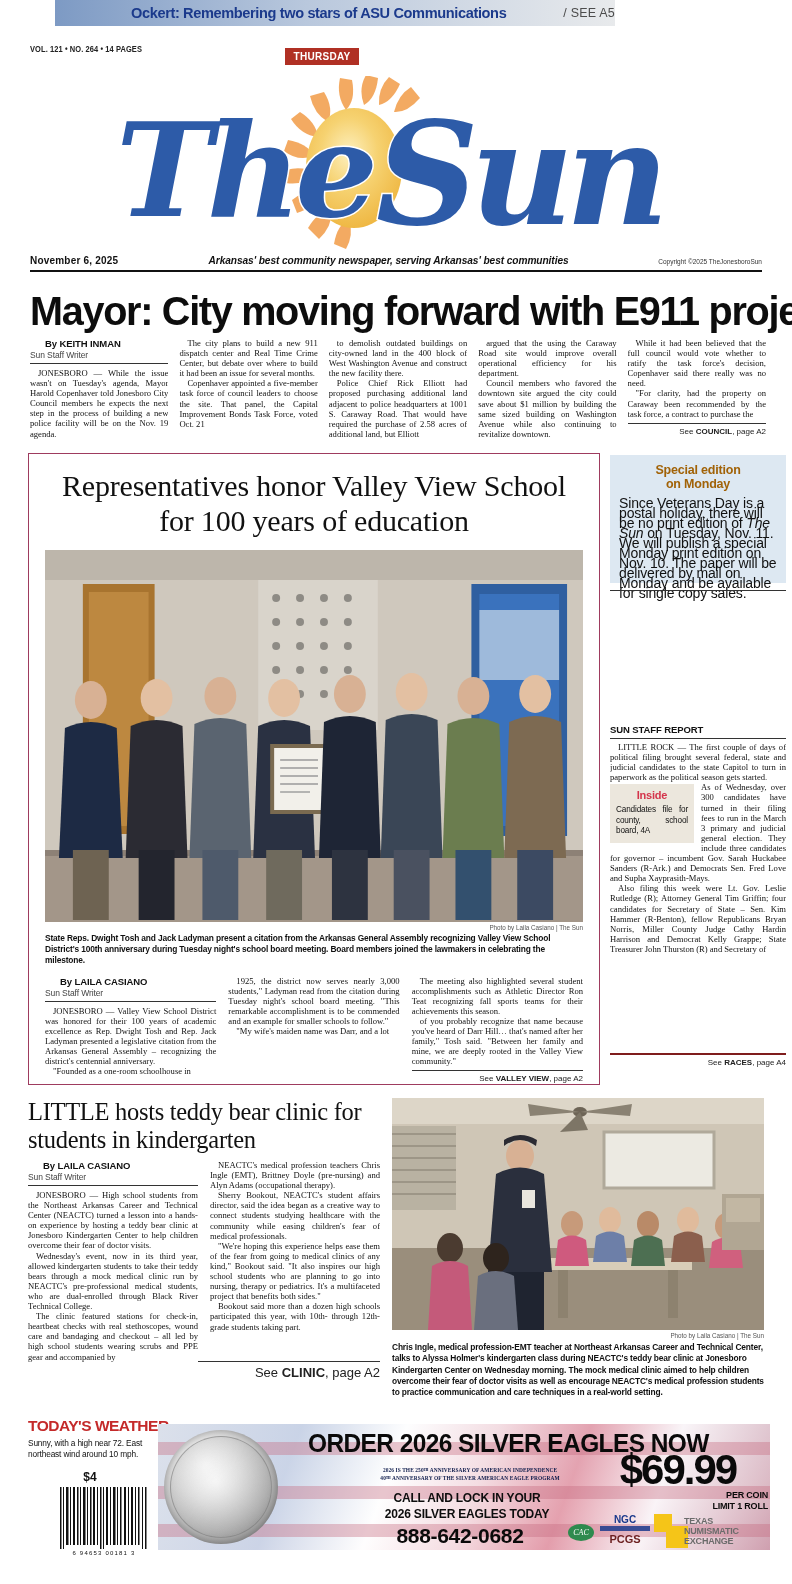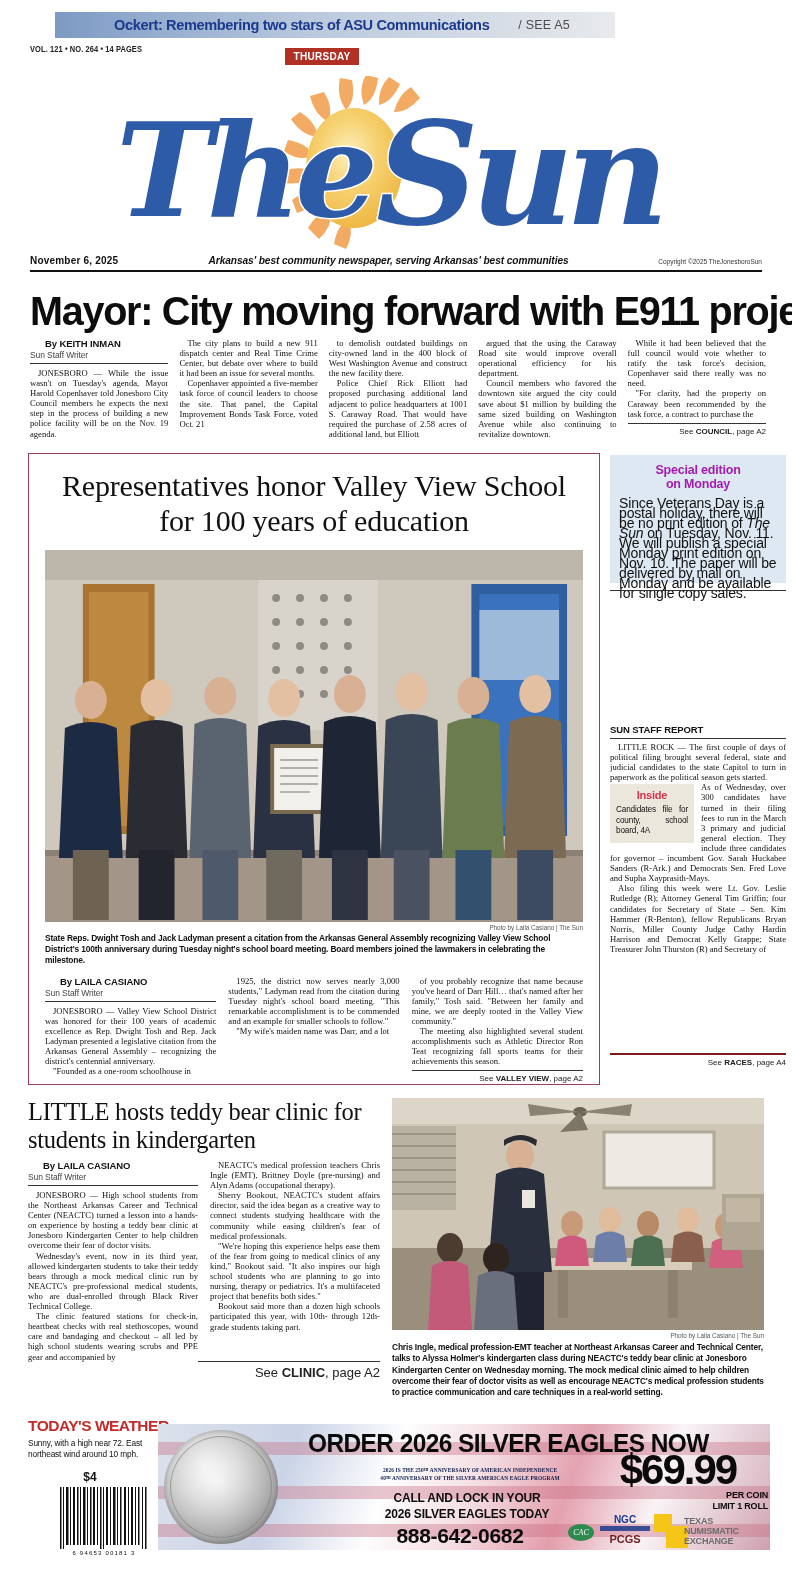--- a/index.html
+++ b/index.html
@@ -7,23 +7,23 @@
     width: 792px;
     height: 1584px;
     background: #ffffff;
     font-family: "Liberation Serif", serif;
     overflow: hidden;
   }
   .page { position: relative; width: 792px; height: 1584px; background: #fff; }
 
   
   .promo-bar {
-    position: absolute; left: 55px; top: 12px; width: 560px; height: 26px;
+    position: absolute; left: 55px; top: 0; width: 560px; height: 26px;
     background: linear-gradient(to right, #7d9ac4 0%, #b9c8dd 45%, #e8eaec 100%);
-    display: flex; align-items: center; justify-content: center;
+    display: flex; align-items: center; justify-content: flex-end; gap: 28px;
   }
   .promo-text {
     font-family: "Liberation Sans", sans-serif;
     font-weight: bold; font-size: 15.5px; color: #1b3a8c;
     letter-spacing: -0.4px; margin-left: 14px; white-space: nowrap;
     transform: scaleX(0.94); transform-origin: left center;
   }
   .promo-see {
     font-family: "Liberation Sans", sans-serif;
     font-size: 12.5px; color: #4c4c4c; margin-left: 5px; font-weight: normal;
@@ -137,21 +137,21 @@
   }
 
   
   .special-box {
     position: absolute; left: 610px; top: 455px; width: 176px; height: 128px;
     background: #dde8f2; padding: 8px 9px 0 9px;
   }
   .special-hed {
     font-family: "Liberation Sans", sans-serif;
     font-weight: bold; font-size: 12.5px; line-height: 14px;
-    color: #a21caf; text-align: center; letter-spacing: -0.2px;
+    color: #a16207; text-align: center; letter-spacing: -0.2px;
   }
   .special-body {
     margin-top: 7px;
     font-family: "Liberation Sans", sans-serif;
     font-size: 14px; line-height: 10px; color: #111;
     text-align: left; letter-spacing: -0.15px;
   }
   .special-body i { font-style: italic; }
 
   .rail-rule { position: absolute; left: 610px; width: 176px; border-top: 1px solid #333; }
@@ -539,22 +539,22 @@
         </div>
       </div>
       <div class="col">
         <div class="bodytext">
           <p>1925, the district now serves nearly 3,000 students," Ladyman read from the citation during Tuesday night's school board meeting. "This remarkable accomplishment is to be commended and an example for smaller schools to follow."</p>
           <p>"My wife's maiden name was Darr, and a lot</p>
         </div>
       </div>
       <div class="col">
         <div class="bodytext">
+          <p>The meeting also highlighted several student accomplishments such as Athletic Director Ron Teat recognizing fall sports teams for their achievements this season.</p>
           <p>of you probably recognize that name because you've heard of Darr Hill… that's named after her family," Tosh said. "Between her family and mine, we are deeply rooted in the Valley View community."</p>
-          <p>The meeting also highlighted several student accomplishments such as Athletic Director Ron Teat recognizing fall sports teams for their achievements this season.</p>
         </div>
         <div class="jump">
           <span>See </span><b>VALLEY VIEW</b><span>, page A2</span>
         </div>
       </div>
     </div>
   </div>
 
   <div class="special-box">
     <div class="special-hed">

